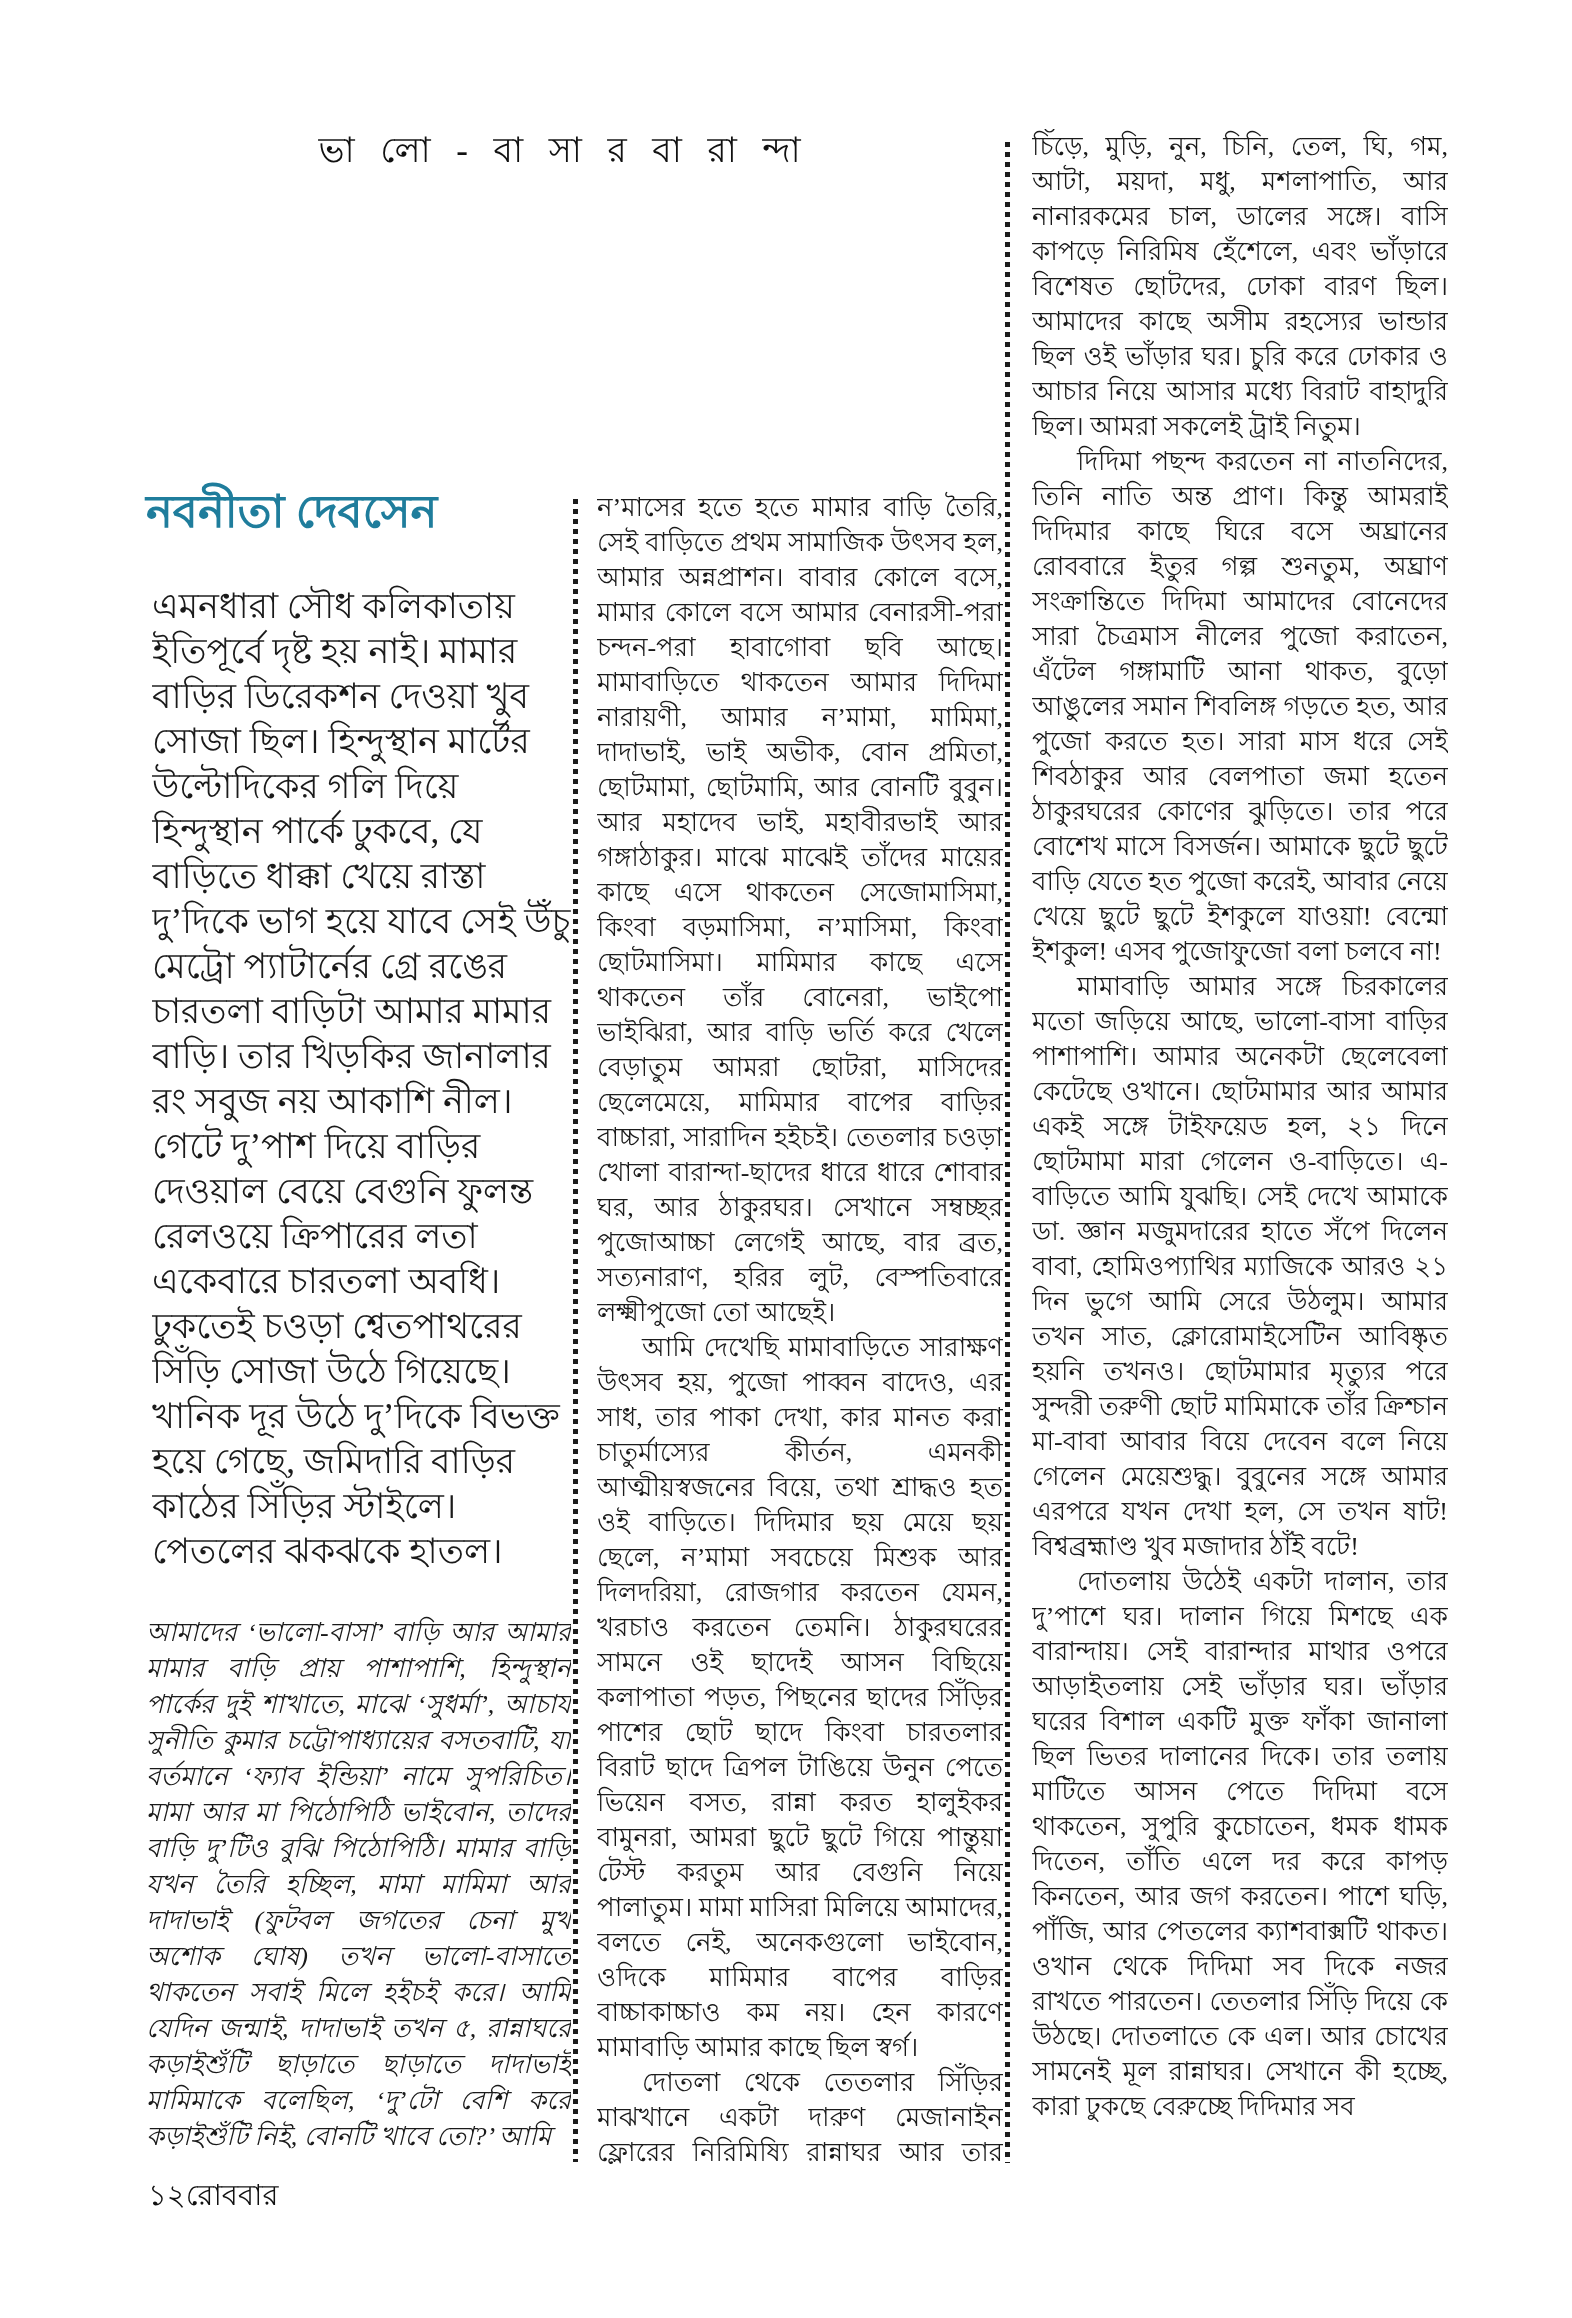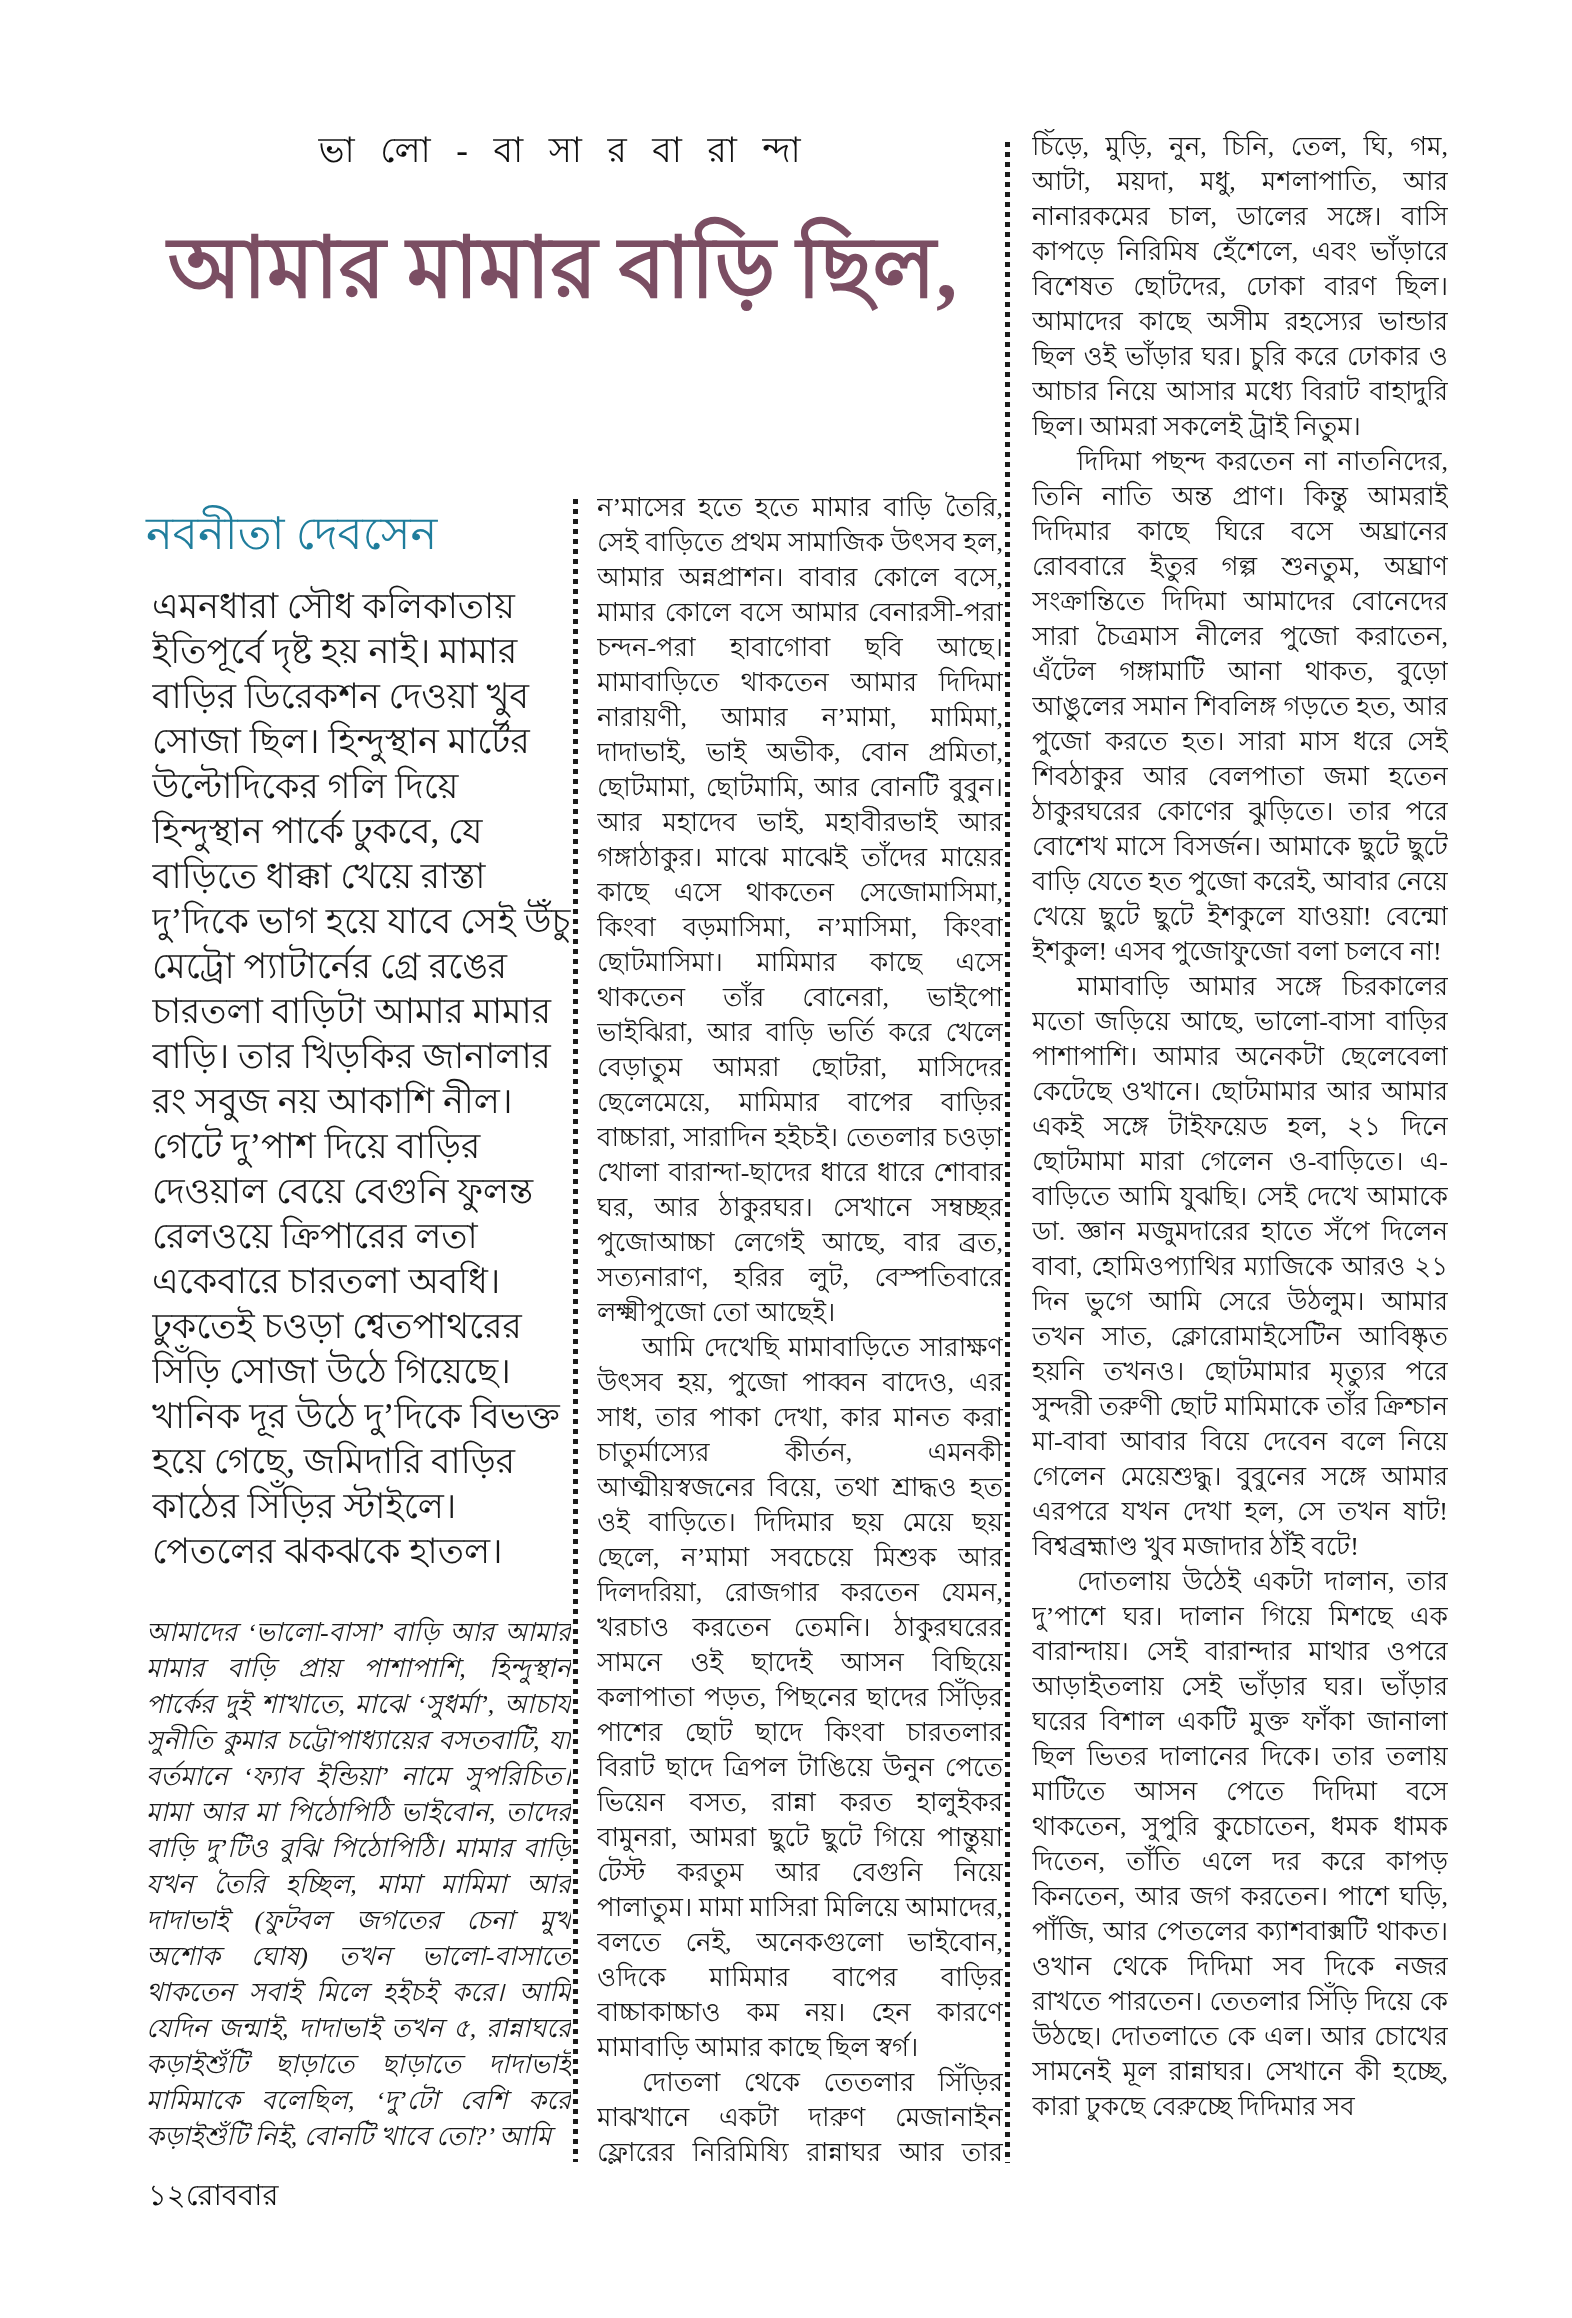--- a/index.html
+++ b/index.html
@@ -26,23 +26,23 @@
     position:absolute;
     left:85px; top:214px; width:955px;
     text-align:center;
     color:#7b4e63;
     font-weight:600;
     font-size:85px;
     line-height:108px;
   }
   .author{
     position:absolute;
-    left:146px; top:510px; width:539px;
+    left:146px; top:488px; width:539px;
     color:#1f7d9c;
-    font-weight:normal;
+    font-weight:bold;
     font-size:45px;
     line-height:49px;
   }
   .divider{
     position:absolute;
     width:4.6px;
     background:repeating-linear-gradient(to bottom,#1c1c1c 0 4.6px,transparent 4.6px 10px);
   }
   .divider.a{ left:573px; top:499px; height:1663px; }
   .divider.b{ left:1005px; top:142px; height:2021px; }
@@ -82,21 +82,20 @@
   .footer .num{ }
 </style>
 </head>
 <body>
 
 <div class="page">
 
   <div class="kicker">ভা লো - বা সা র  বা রা ন্দা</div>
 
   <div class="headline">
-    <div>আমার মামার বাড়ি ছিল,</div>
   </div>
 
   <div class="author">নবনীতা দেবসেন</div>
 
   <div class="divider a"></div>
   <div class="divider b"></div>
 
   <div class="col col1-lead">
     <p class="para">এমনধারা সৌধ কলিকাতায় ইতিপূর্বে দৃষ্ট হয় নাই। মামার বাড়ির ডিরেকশন দেওয়া খুব সোজা ছিল। হিন্দুস্থান মার্টের উল্টোদিকের গলি দিয়ে হিন্দুস্থান পার্কে ঢুকবে, যে বাড়িতে ধাক্কা খেয়ে রাস্তা দু’দিকে ভাগ হয়ে যাবে সেই উঁচু মেট্রো প্যাটার্নের গ্রে রঙের চারতলা বাড়িটা আমার মামার বাড়ি। তার খিড়কির জানালার রং সবুজ নয় আকাশি নীল। গেটে দু’পাশ দিয়ে বাড়ির দেওয়াল বেয়ে বেগুনি ফুলন্ত রেলওয়ে ক্রিপারের লতা একেবারে চারতলা অবধি। ঢুকতেই চওড়া শ্বেতপাথরের সিঁড়ি সোজা উঠে গিয়েছে। খানিক দূর উঠে দু’দিকে বিভক্ত হয়ে গেছে, জমিদারি বাড়ির কাঠের সিঁড়ির স্টাইলে। পেতলের ঝকঝকে হাতল।</p>
   </div>

